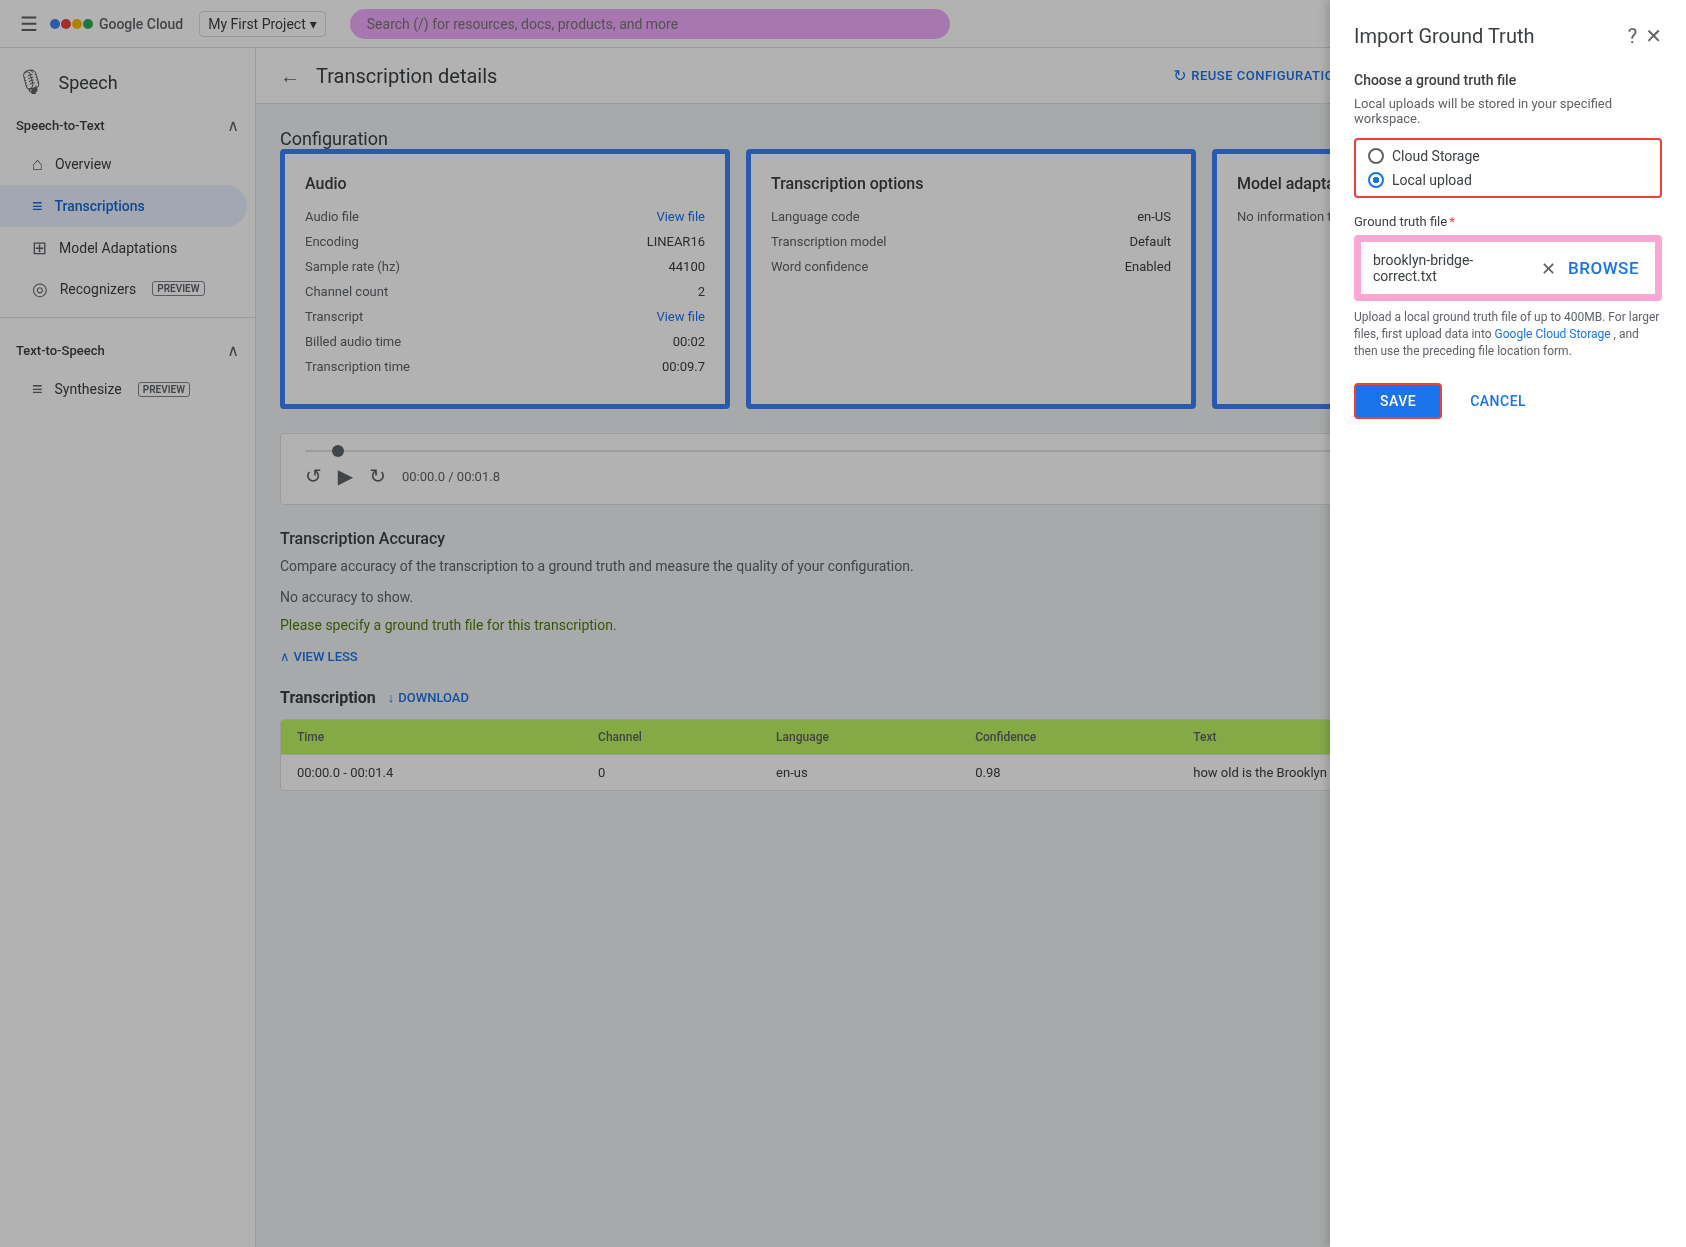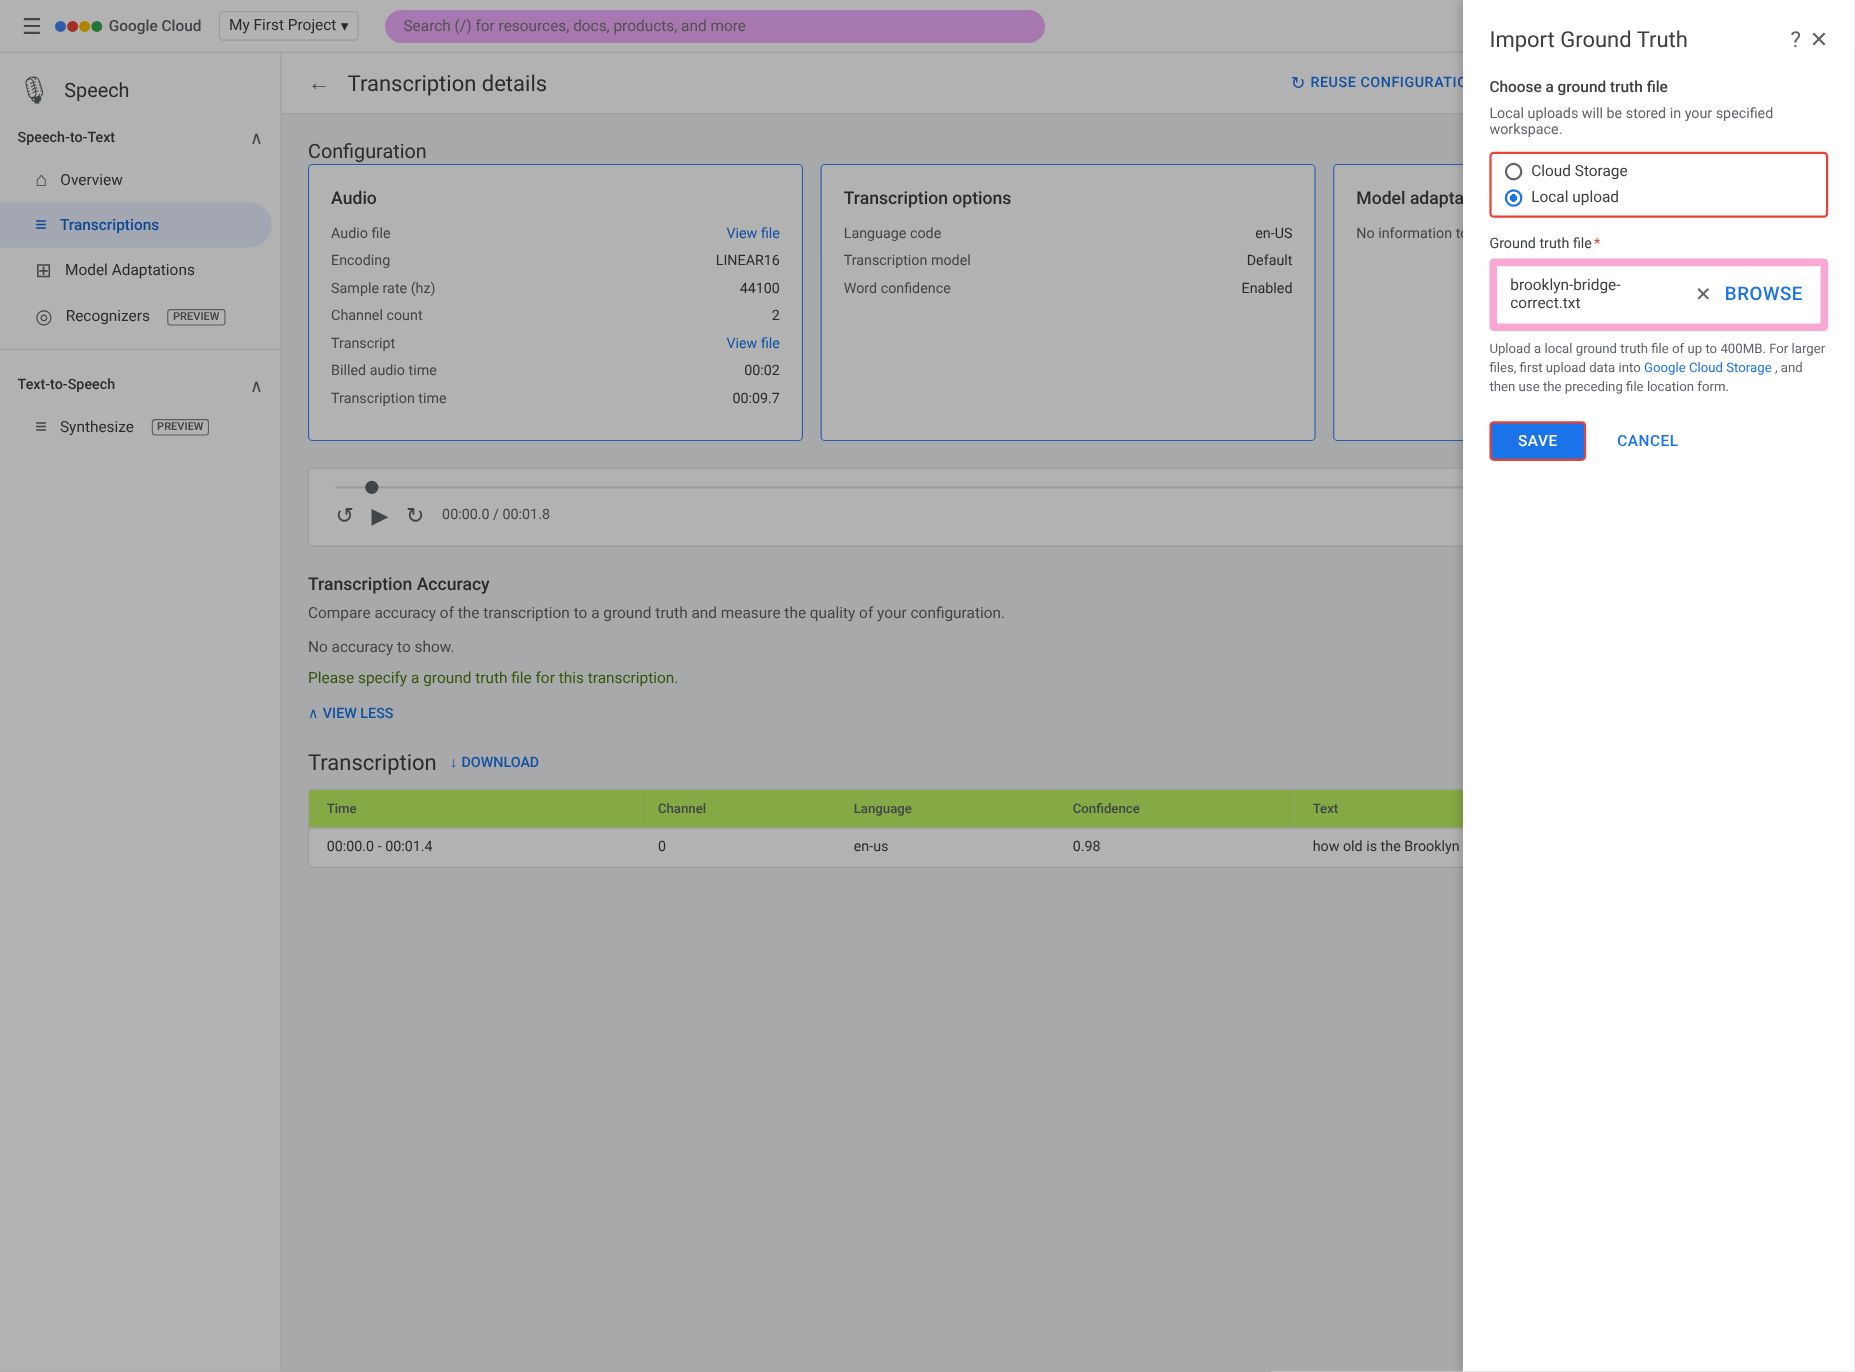--- a/index.html
+++ b/index.html
@@ -85,21 +85,21 @@
     }
     .toolbar-action-icon { font-size: 16px; }
 
     
     .content-area { padding: 24px; }
     .section-title { font-size: 18px; color: #3c4043; margin-bottom: 16px; font-weight: 400; }
 
     
     .config-cards { display: flex; gap: 16px; margin-bottom: 24px; }
     .config-card {
-      background: #fff; border: 1px solid #3b82f6; border-radius: 4px;
+      background: #fff; border: 5px solid #3b82f6; border-radius: 4px;
       padding: 20px; flex: 1; min-width: 200px;
     }
     .card-title { font-size: 16px; color: #3c4043; margin-bottom: 16px; font-weight: 500; }
     .card-row { display: flex; justify-content: space-between; margin-bottom: 10px; }
     .card-label { font-size: 13px; color: #5f6368; }
     .card-value { font-size: 13px; color: #3c4043; }
     .card-link { font-size: 13px; color: #1a73e8; text-decoration: none; cursor: pointer; }
 
     
     .audio-player {
@@ -127,21 +127,21 @@
     .accuracy-specify { font-size: 14px; color: #4d7c0f; margin-bottom: 16px; }
     .view-less-btn {
       display: flex; align-items: center; gap: 4px;
       color: #1a73e8; font-size: 13px; font-weight: 500;
       cursor: pointer; margin-bottom: 24px; text-transform: uppercase;
     }
 
     
     .transcription-section { }
     .transcription-header { display: flex; align-items: center; gap: 12px; margin-bottom: 12px; }
-    .transcription-title { font-size: 20px; color: #3c4043; font-weight: 400; }
+    .transcription-title { font-size: 16px; color: #3c4043; font-weight: 700; }
     .download-btn {
       display: flex; align-items: center; gap: 4px;
       color: #1a73e8; font-size: 13px; font-weight: 500; cursor: pointer;
       text-transform: uppercase;
     }
     .table-container { background: #fff; border: 1px solid #e0e0e0; border-radius: 4px; overflow: hidden; }
     .data-table { width: 100%; border-collapse: collapse; }
     .data-table th {
       font-size: 12px; font-weight: 500; color: #5f6368;
       padding: 10px 16px; text-align: left; border-bottom: 1px solid #e0e0e0;

